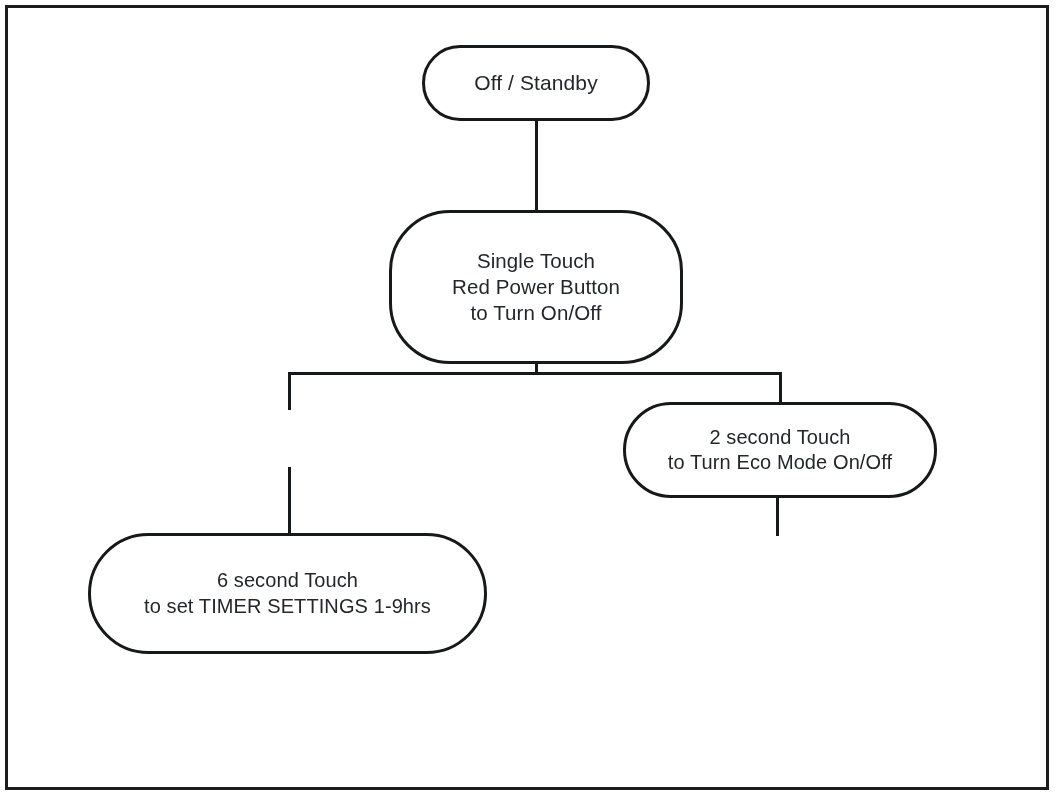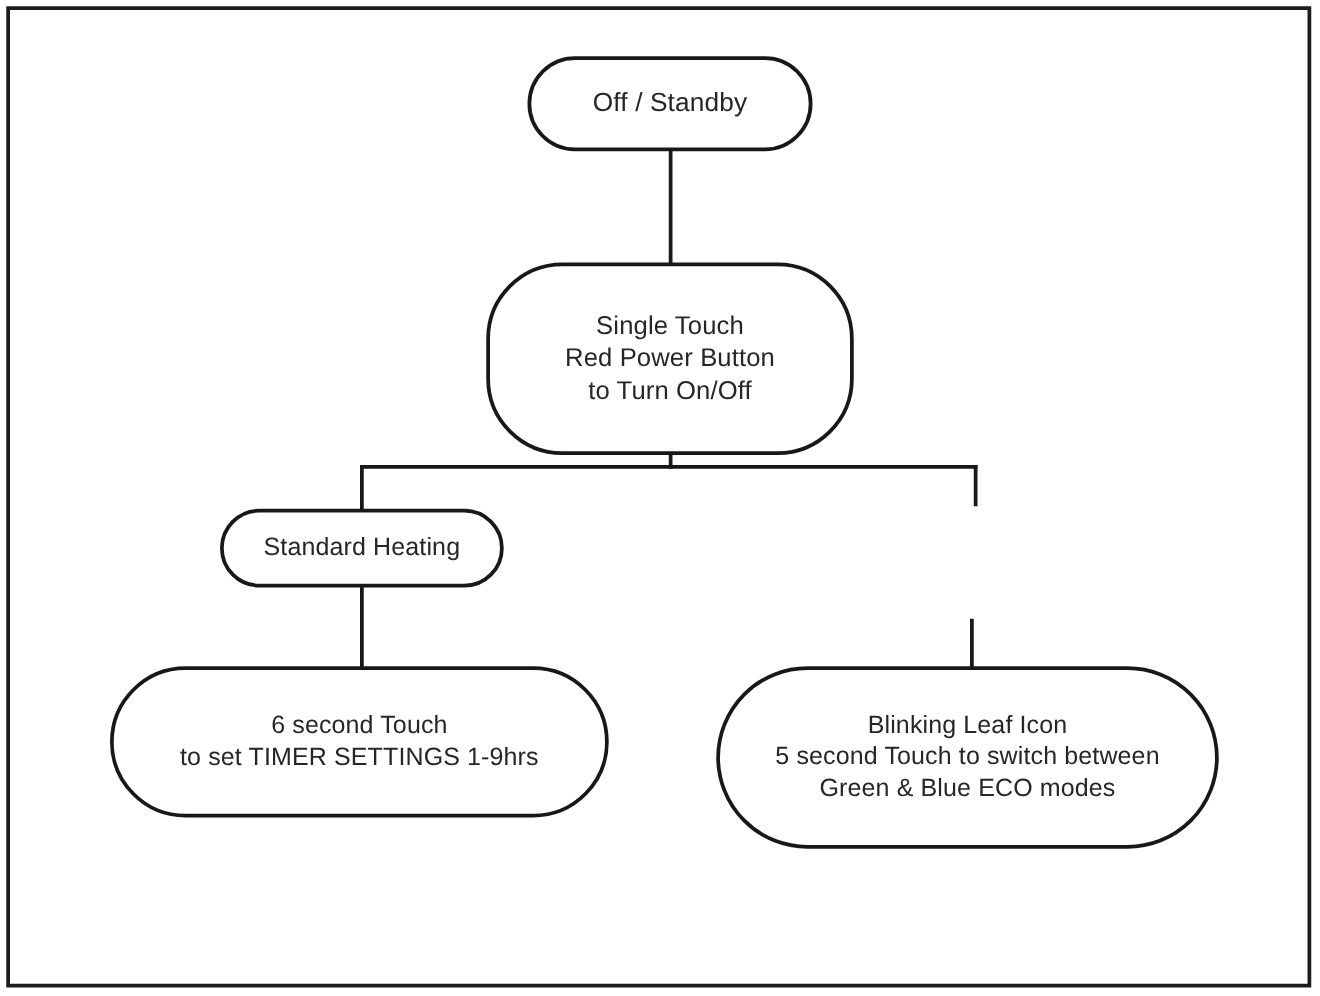--- a/index.html
+++ b/index.html
@@ -119,30 +119,26 @@
     <div class="node" id="node-off-standby">
       <span class="label">Off / Standby</span>
     </div>
 
     <div class="node" id="node-power-button">
       <span class="label">Single Touch
 Red Power Button
 to Turn On/Off</span>
     </div>
 
-    <div class="node" id="node-standard-heating">
-      <span class="label">Standard Heating</span>
+
+    <div class="node" id="node-eco-mode">
+      <span class="label">2 second Touch
+to Turn Eco Mode On/Off</span>
     </div>
-
 
     <div class="node" id="node-timer-settings">
       <span class="label">6 second Touch
 to set TIMER SETTINGS 1-9hrs</span>
     </div>
 
-    <div class="node" id="node-leaf-icon">
-      <span class="label">Blinking Leaf Icon
-5 second Touch to switch between
-Green &amp; Blue ECO modes</span>
-    </div>
 
   </div>
 </div>
 
 </body></html>

